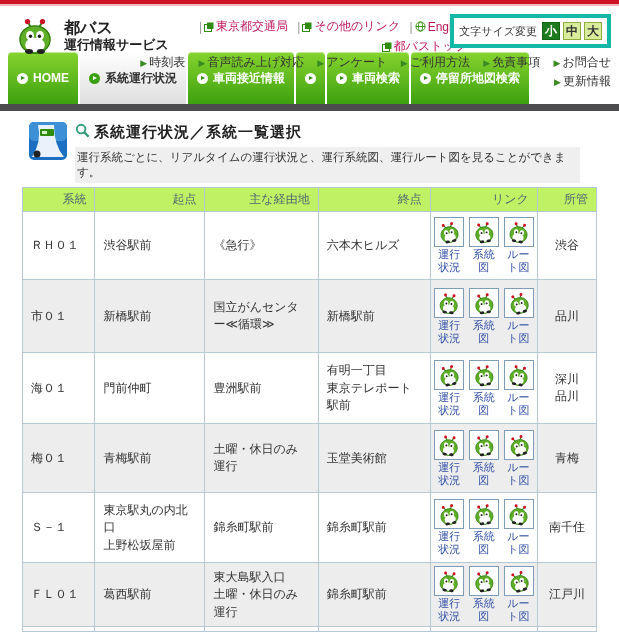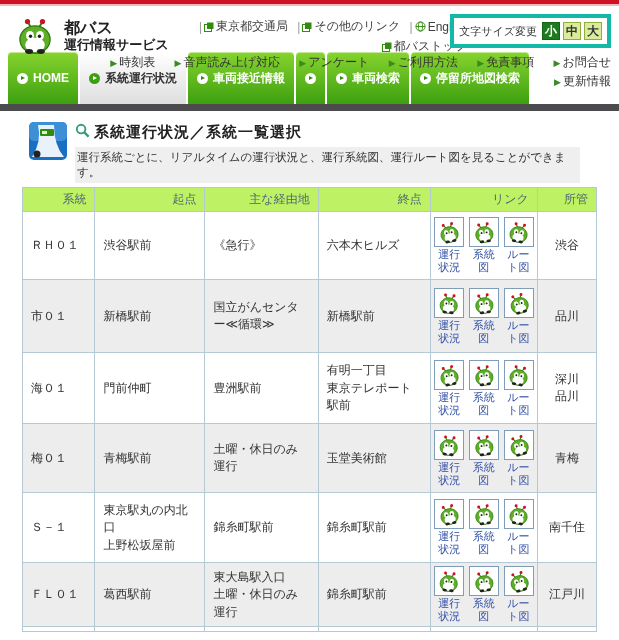--- a/index.html
+++ b/index.html
@@ -13,35 +13,35 @@
   .topbar-sub{height:2px;background:#f2b9bd;}
   
   .header{position:relative;height:76px;}
   .brand{position:absolute;left:14px;top:8px;display:flex;align-items:center;cursor:pointer;}
   .brand .mascot-wrap{width:42px;height:42px;margin-right:8px;}
   .brand-text{line-height:1.2;}
   .brand-title{font-size:16px;font-weight:bold;color:#222;}
   .brand-subtitle{font-size:13px;font-weight:bold;color:#222;}
   .toplinks{position:absolute;right:152px;top:12px;text-align:right;font-size:12px;}
   .toplinks-row{margin-bottom:3px;white-space:nowrap;}
-  .toplink{color:#404040;cursor:pointer;display:inline-flex;align-items:center;margin-left:4px;}
+  .toplink{color:#be185d;cursor:pointer;display:inline-flex;align-items:center;margin-left:4px;}
   .sep::before{content:"| ";color:#999;margin:0 2px;}
   .miniicon{display:inline-block;margin-right:2px;line-height:0;}
   
   .fontsize-box{position:absolute;right:8px;top:8px;border:4px solid #14b8a6;background:#fff;
     padding:4px 5px;display:flex;align-items:center;gap:3px;}
   .fontsize-label{font-size:11px;color:#333;margin-right:2px;}
   .fs-btn{width:18px;height:18px;display:flex;align-items:center;justify-content:center;
     font-size:12px;font-weight:bold;cursor:pointer;box-sizing:border-box;}
   .fs-small{background:#1e7a1e;color:#fff;border:1px solid #136413;}
   .fs-mid,.fs-large{background:#d9ec9b;color:#333;border:1px solid #8fae3d;}
   
   .subnav{position:absolute;right:8px;top:48px;text-align:right;font-size:12px;}
   .subnav-row{margin-bottom:2px;white-space:nowrap;}
-  .subnav a,.subnav .slink{color:#333;margin-left:16px;cursor:pointer;text-decoration:none;}
+  .subnav a,.subnav .slink{color:#333;margin-left:10px;cursor:pointer;text-decoration:none;}
   .arrow{color:#3a8a22;font-size:9px;margin-right:2px;}
   
   .tabs{display:flex;gap:2px;padding:0 0 0 8px;height:22px;align-items:flex-end;}
   .tab{flex:0 0 auto;display:flex;align-items:center;gap:5px;height:20px;padding:16px 9px;
     border-radius:4px 4px 0 0;font-size:12px;font-weight:bold;cursor:pointer;
     background:linear-gradient(#86d42e,#3da00f);color:#fff;box-shadow:inset 0 1px 0 rgba(255,255,255,.5);}
   .tab.active{background:linear-gradient(#ffffff,#dedede);color:#333;}
   .tabicon{width:11px;height:11px;border-radius:50%;background:#fff;position:relative;flex:0 0 auto;}
   .tabicon::before{content:"";position:absolute;left:4px;top:3px;border-style:solid;
     border-width:2.5px 0 2.5px 4px;border-color:transparent transparent transparent #2f8c0c;}

